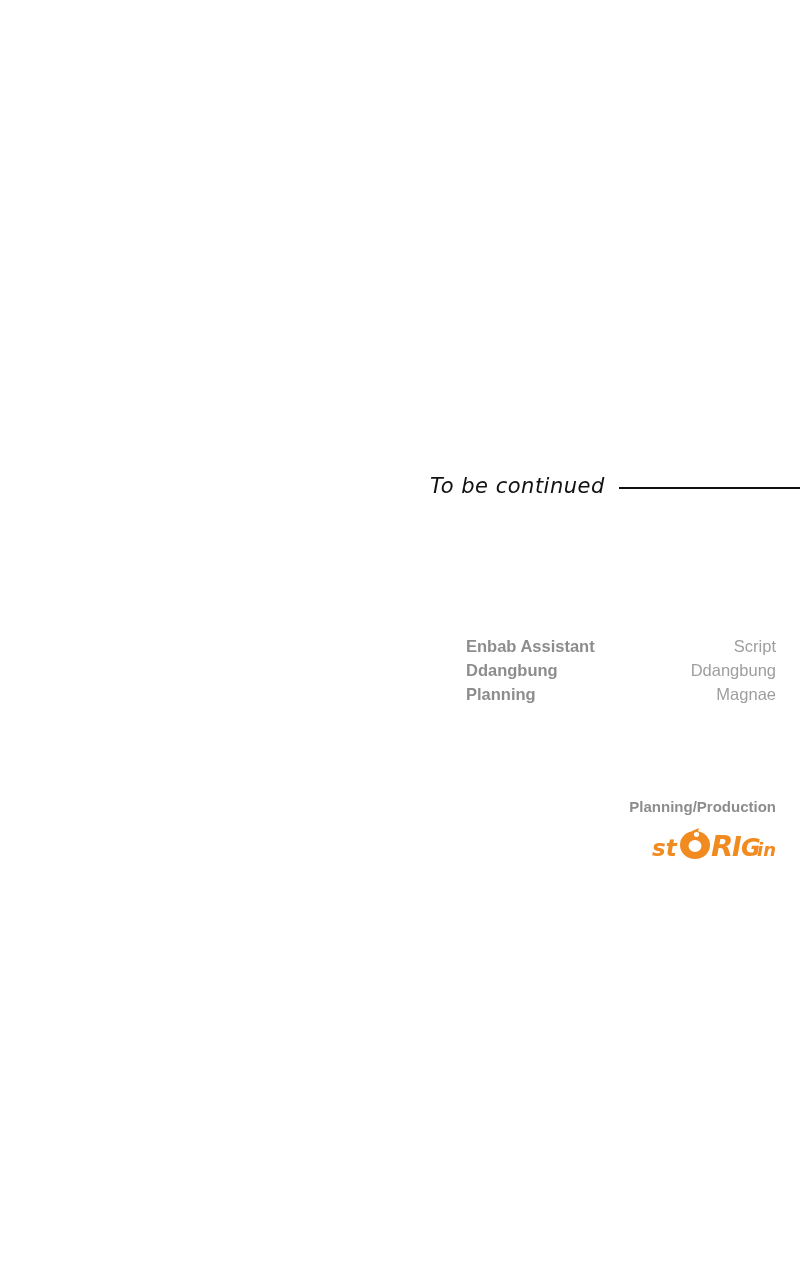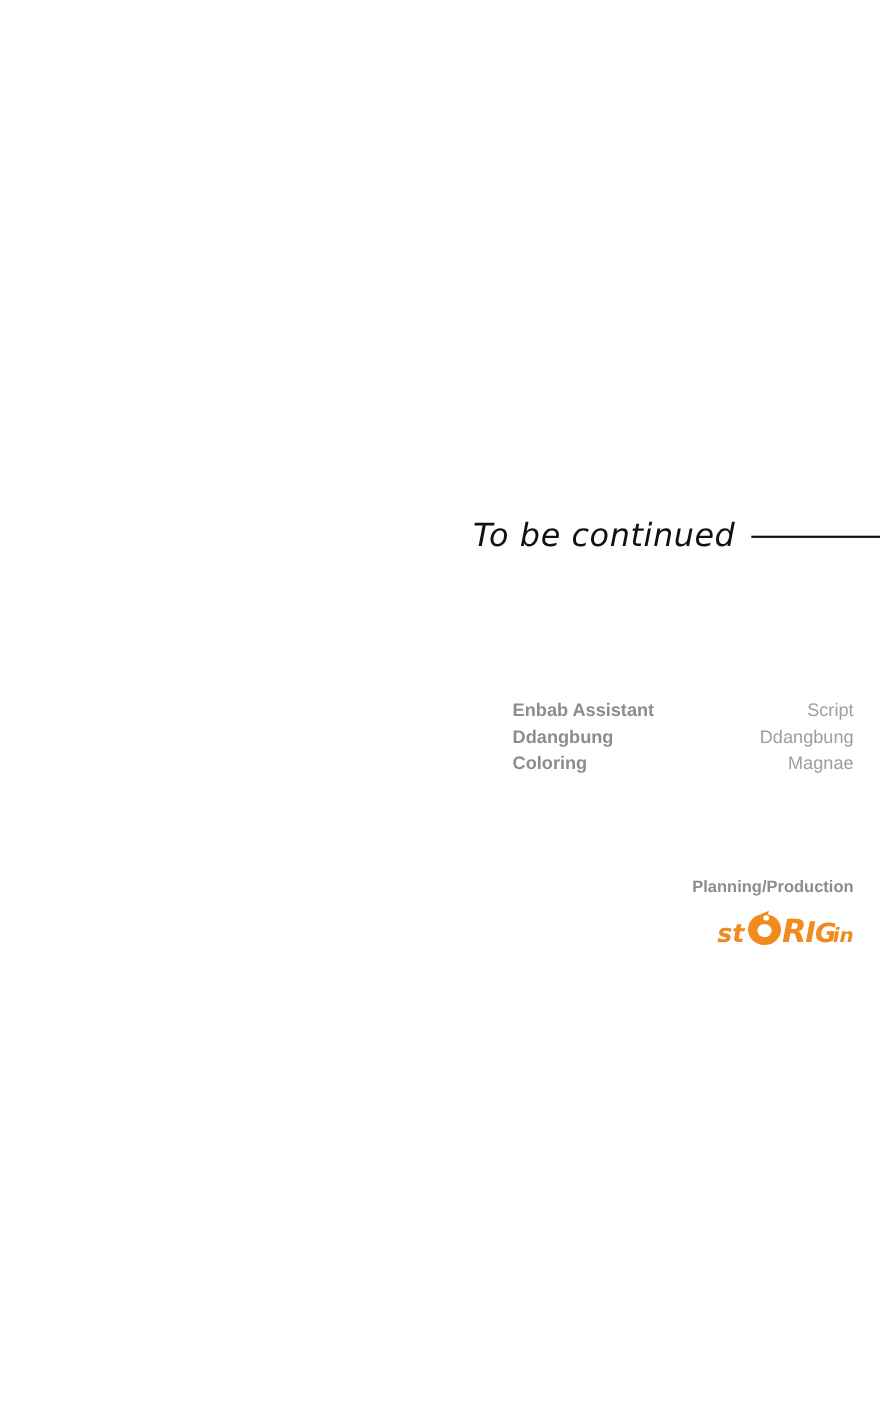--- a/index.html
+++ b/index.html
@@ -23,21 +23,21 @@
     top: 462px;
     width: 800px;
     height: 48px;
     display: flex;
     align-items: center;
   }
   #tbc-text {
     margin-left: 430px;
     font-family: "DejaVu Sans", sans-serif;
     font-style: italic;
-    font-size: 29px;
+    font-size: 21px;
     font-weight: 400;
     letter-spacing: 0.5px;
     color: #111111;
     white-space: nowrap;
     line-height: 1;
   }
   #tbc-rule {
     flex: 1 1 auto;
     height: 2px;
     background: #111111;
@@ -115,21 +115,21 @@
     <span class="credit-label">Enbab Assistant</span>
     <span class="credit-value">Script</span>
   </div>
 
   <div class="credit-row">
     <span class="credit-label">Ddangbung</span>
     <span class="credit-value">Ddangbung</span>
   </div>
 
   <div class="credit-row">
-    <span class="credit-label">Coloring</span>
+    <span class="credit-label">Planning</span>
     <span class="credit-value">Magnae</span>
   </div>
 
 </div>
 
 <div id="publisher">
   <div id="publisher-label">Planning/Production</div>
 
   <svg id="publisher-logo" width="124" height="34" viewBox="0 0 124 34" role="img" aria-label="stORIGin">
     <g fill="#f18a1f" font-family="&quot;DejaVu Sans&quot;, sans-serif" font-weight="bold" font-style="italic">

